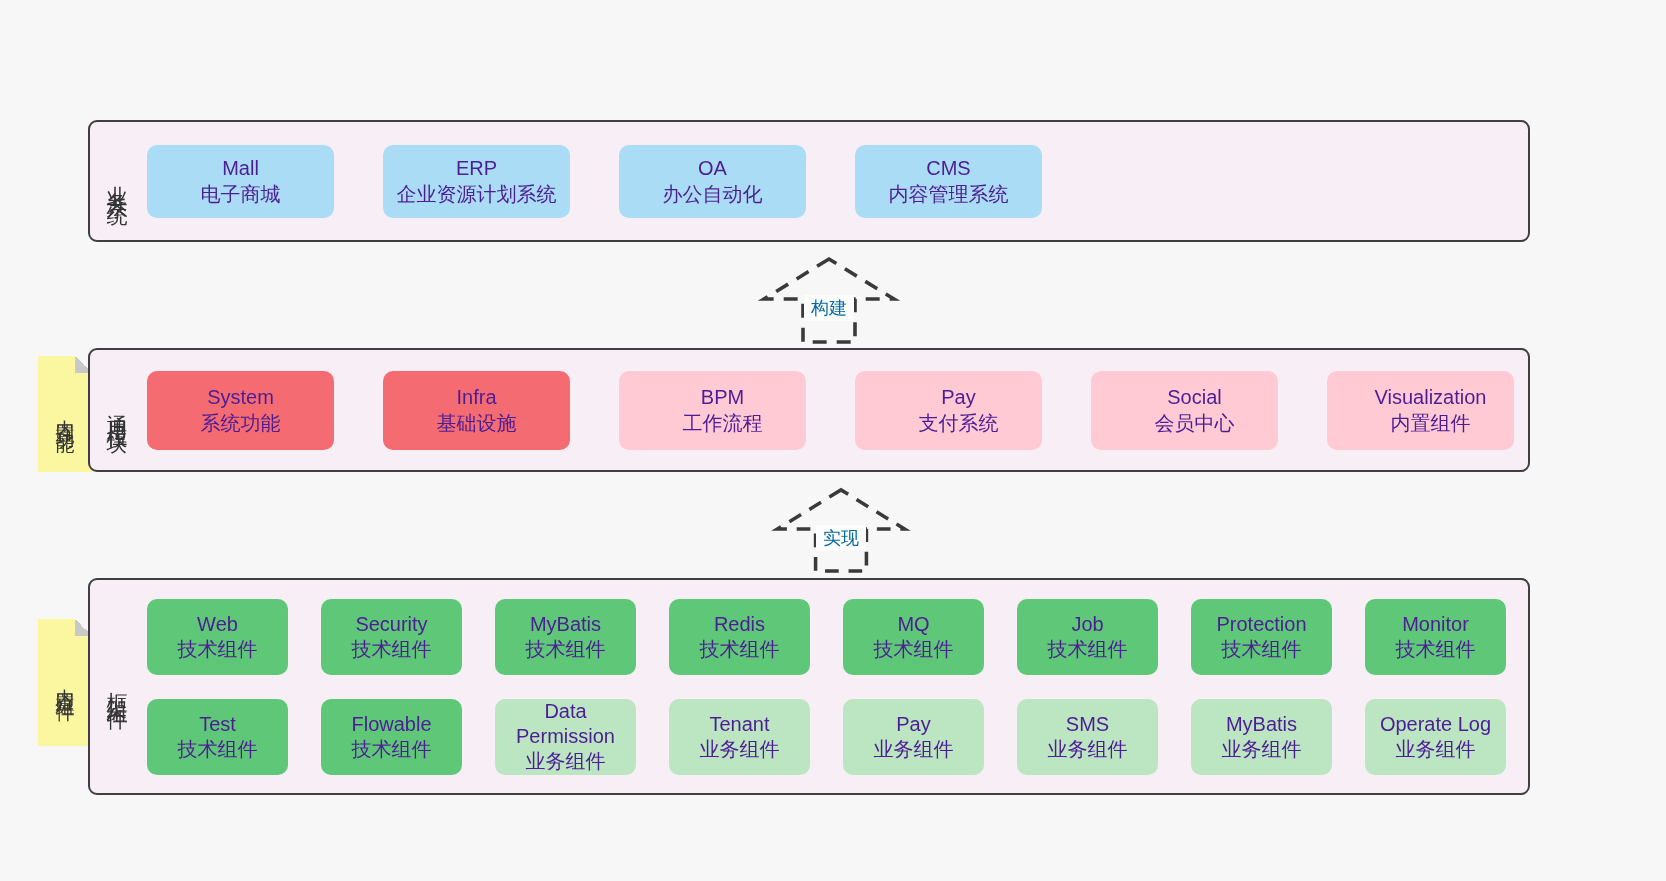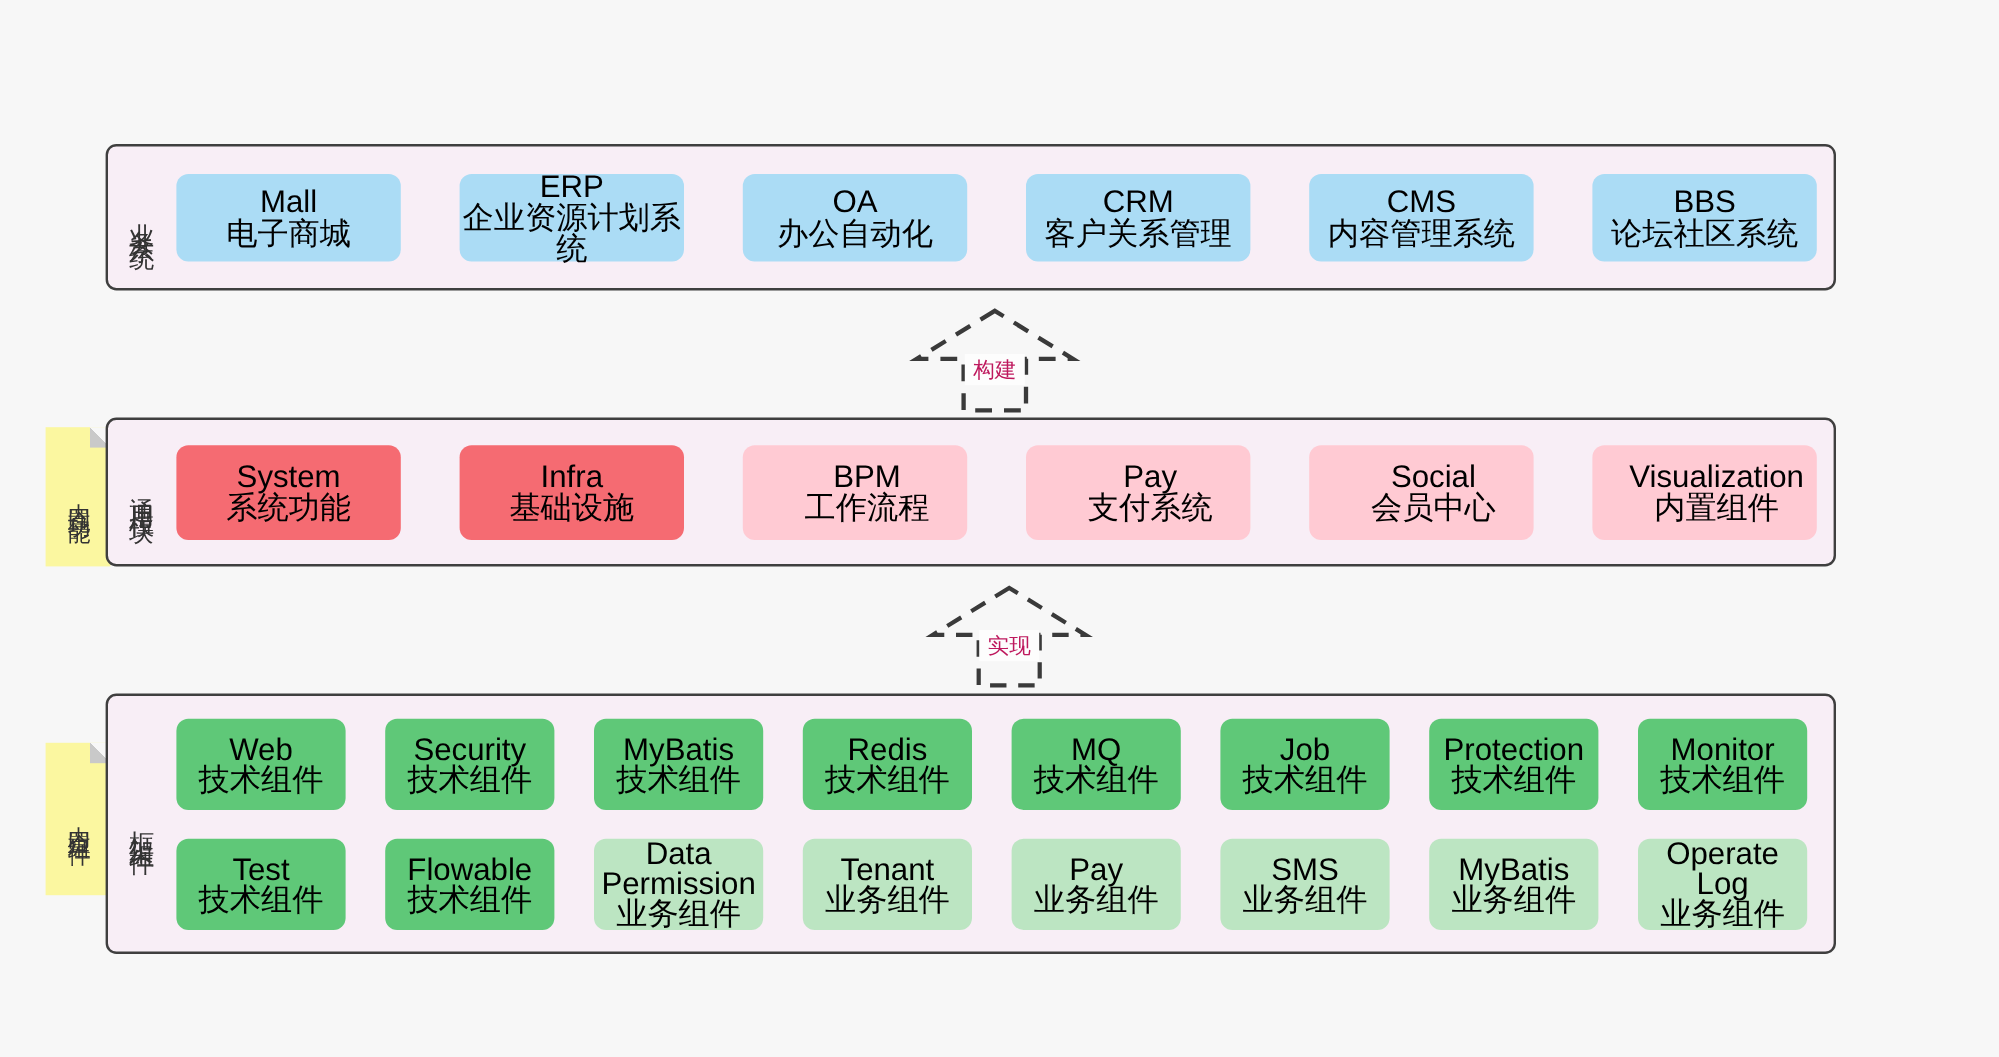--- a/index.html
+++ b/index.html
@@ -17,21 +17,21 @@
   .vlabel { position:absolute; left:13px; top:50%; transform:translateY(-50%);
             writing-mode:vertical-rl; text-orientation:upright;
             font-size:21px; letter-spacing:6px; color:#333; white-space:nowrap; }
 
   .rows { position:absolute; left:57px; top:0; right:10px; bottom:0;
           display:flex; flex-direction:column; justify-content:center; gap:24px; }
   .row { display:flex; gap:49px; }
   .band-3 .row { gap:33px; }
 
   .node { display:flex; flex-direction:column; align-items:center; justify-content:center;
-          text-align:center; border-radius:10px; font-size:26px; line-height:26px; color:#000000; }
+          text-align:center; border-radius:10px; font-size:20px; line-height:26px; color:#4c1d95; }
   .n-lg { width:187px; height:73px; }
   .band-2 .n-lg { height:79px; }
   .n-sm { width:141px; height:76px; line-height:25px; }
   .c-blue  { background:#abdcf5; }
   .c-red   { background:#f56b72; }
   .c-pink  { background:#ffcad3;padding-left:20px; }
   .c-green { background:#5fc878; }
   .c-lite  { background:#bce5c2; }
 
   
@@ -43,21 +43,21 @@
                    letter-spacing:5px; color:#333; }
   .fold { position:absolute; top:0; right:0; width:17px; height:17px;
           background:linear-gradient(225deg,#f7f7f7 0 50%,#c9c9c9 50% 100%); }
 
   
   .arrow { position:absolute; width:146px; z-index:3; }
   .arrow-1 { left:756px; top:255px; height:90px; }
   .arrow-2 { left:768px; top:486px; height:88px; }
   .arrow svg { width:100%; height:100%; display:block; }
   .arrow-label { position:absolute; left:50%; top:44%; transform:translateX(-50%);
-                 background:#fdfdfd; padding:1px 7px; font-size:18px; color:#be185d;
+                 background:#fdfdfd; padding:1px 7px; font-size:18px; color:#0369a1;
                  white-space:nowrap; }
 </style>
 </head>
 <body>
 
 <div class="stage">
 
   <div class="sticky sticky-1">
     <span class="vtext">内置功能</span>
     <span class="fold"></span>
@@ -77,30 +77,22 @@
           </div>
         <div class="node n-lg c-blue">
             <span>ERP</span>
             <span>企业资源计划系统</span>
           </div>
         <div class="node n-lg c-blue">
             <span>OA</span>
             <span>办公自动化</span>
           </div>
         <div class="node n-lg c-blue">
-            <span>CRM</span>
-            <span>客户关系管理</span>
-          </div>
-        <div class="node n-lg c-blue">
             <span>CMS</span>
             <span>内容管理系统</span>
-          </div>
-        <div class="node n-lg c-blue">
-            <span>BBS</span>
-            <span>论坛社区系统</span>
           </div>
       </div>
     </div>
   </section>
 
   <div class="arrow arrow-1">
     <svg viewBox="0 0 146 90">
       <path d="M73 4 L8 44 L47 44 L47 87 L99 87 L99 44 L138 44 Z" fill="none" stroke="#3a3a3a" stroke-width="3.6" stroke-dasharray="14 10"></path>
     </svg>
     <span class="arrow-label">构建</span>

